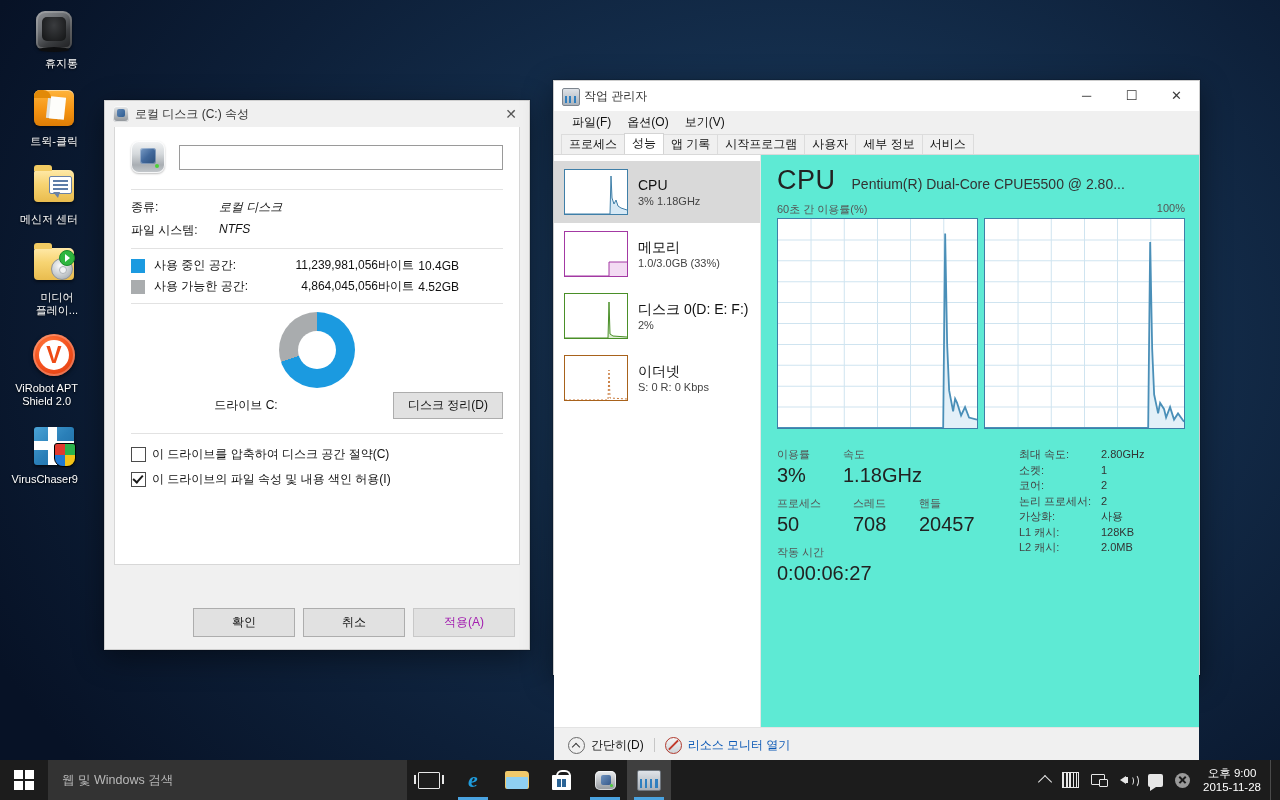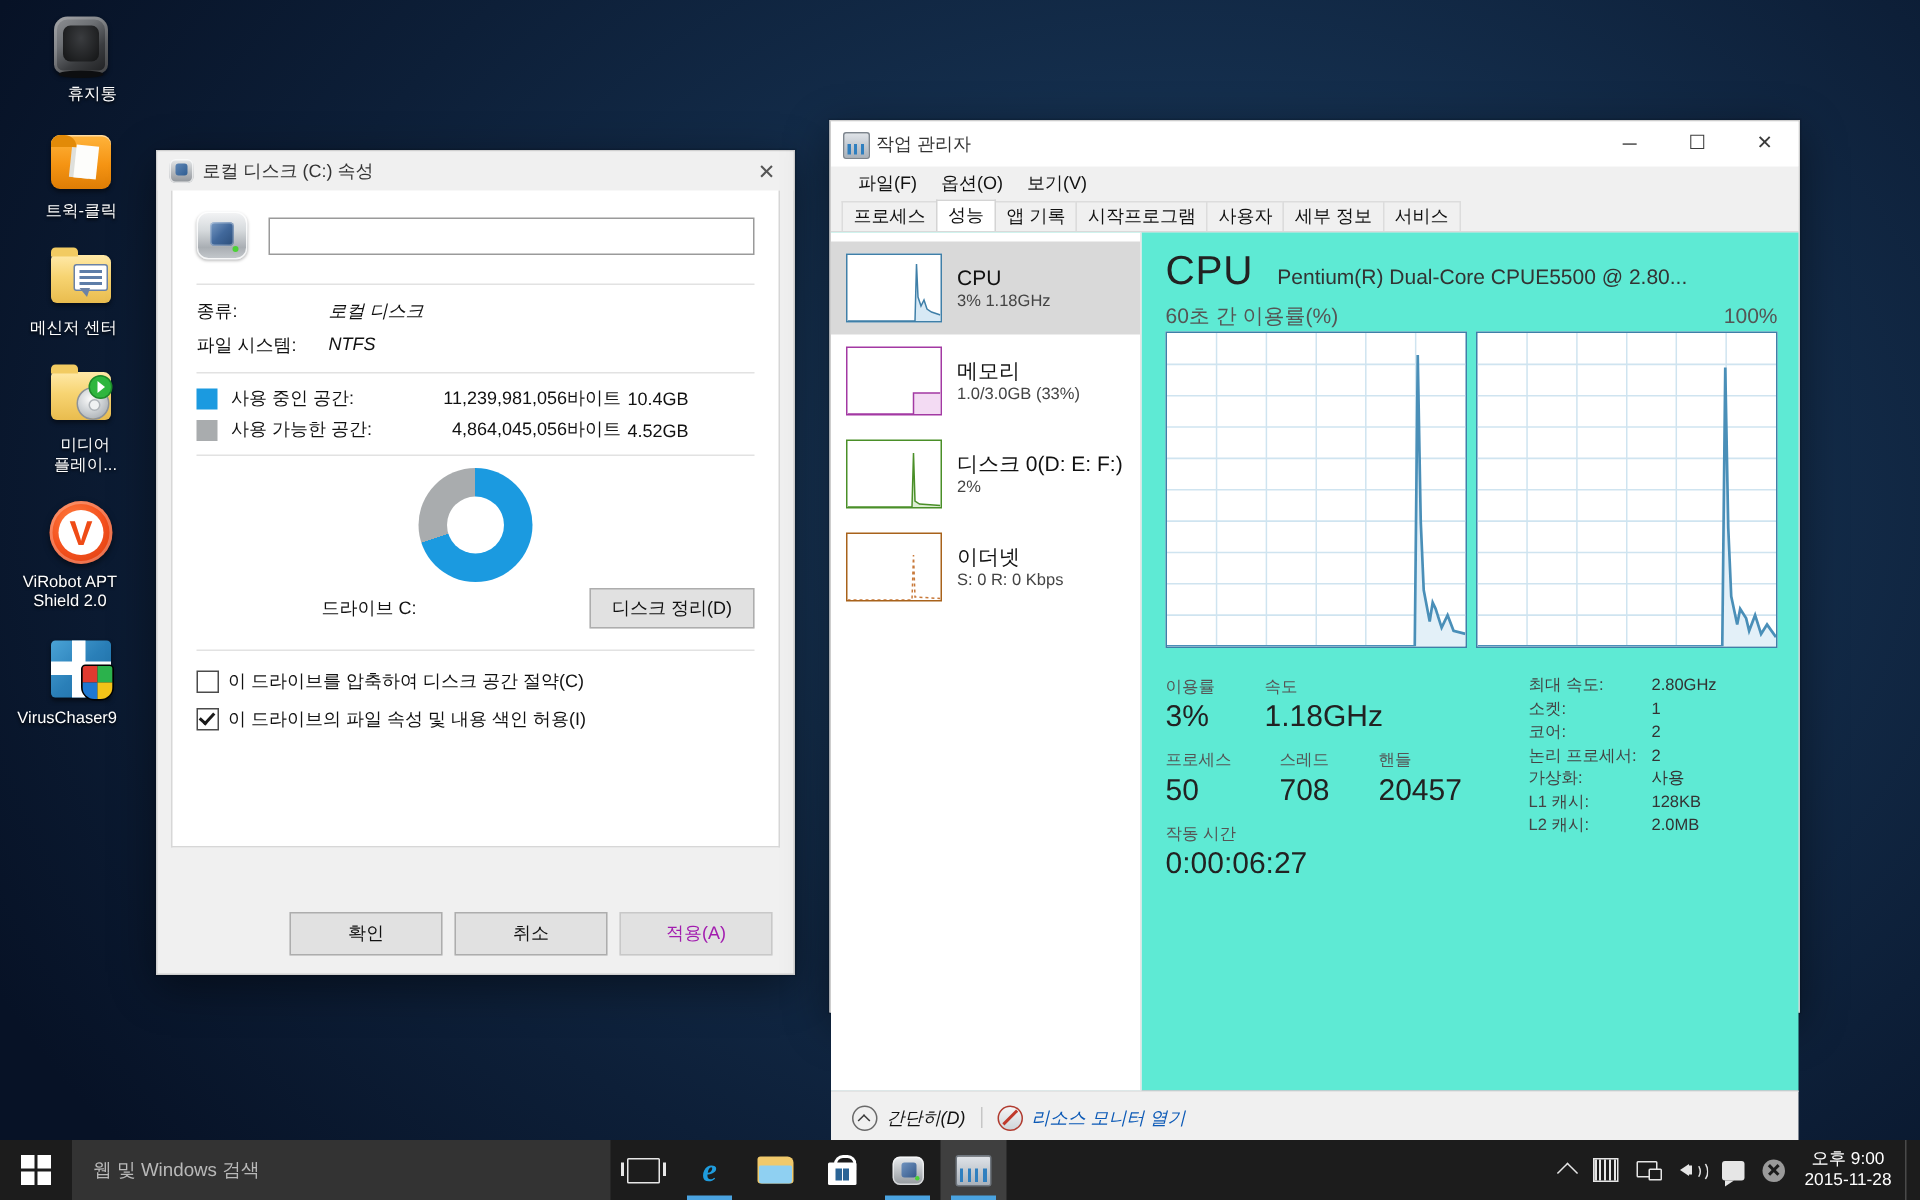--- a/index.html
+++ b/index.html
@@ -277,37 +277,37 @@
   .tm-thumb { width:62px; height:44px; flex:0 0 62px; background:#fff; border:1px solid #4a87b5; margin-right:10px; position:relative; overflow:hidden; }
   .tm-thumb svg { position:absolute; left:0; top:0; width:100%; height:100%; }
   .tm-meta { min-width:0; }
   .tm-name { font-size:14px; color:#111; line-height:17px; white-space:nowrap; }
   .tm-sub { font-size:11px; color:#444; line-height:14px; white-space:nowrap; }
 
   .tm-main { flex:1; padding: 10px 14px 0 16px; position:relative; }
   .cpu-head { display:flex; align-items:baseline; }
   .cpu-head .big { font-size:27px; color:#222; font-weight:300; letter-spacing:.5px; }
   .cpu-head .model { font-size:14px; color:#333; margin-left:16px; white-space:nowrap; overflow:hidden; }
-  .graph-labels { display:flex; justify-content:space-between; font-size:14px; color:#555; margin-top:6px; }
+  .graph-labels { display:flex; justify-content:space-between; font-size:11px; color:#555; margin-top:6px; }
   .graphs { display:flex; gap:6px; margin-top:1px; }
   .graph { flex:1; height:209px; border:1px solid #3f7fa8; background:#fff; position:relative; overflow:hidden; }
   .graph svg { position:absolute; left:0; top:0; width:100%; height:100%; }
 
   .stats { display:flex; margin-top: 18px; }
   .stats-left { width: 228px; flex:0 0 228px; }
   .sl-row { display:flex; }
   .sl-cell { }
   .sl-lab { font-size:11px; color:#555; }
   .sl-val { font-size:20px; color:#222; font-weight:300; line-height:26px; }
   .stats-right { flex:1; padding-left: 14px; }
   .sr-row { display:flex; font-size:11px; color:#333; line-height:15.5px; }
   .sr-k { width: 82px; flex:0 0 82px; color:#444; }
   .sr-v { flex:1; }
 
-  .tm-status { height: 34px; display:flex; align-items:center; padding-left: 14px; background:#f0f0f0; border-top:1px solid #e3e3e3;font-style:italic; }
+  .tm-status { height: 34px; display:flex; align-items:center; padding-left: 14px; background:#f0f0f0; border-top:1px solid #e3e3e3; }
   .fewer { display:flex; align-items:center; font-size:12px; color:#111; cursor:default; }
   .circ-arrow {
     width:15px;height:15px;border-radius:50%;border:1px solid #6a6a6a;margin-right:6px;
     position:relative; flex:0 0 15px;
   }
   .circ-arrow:after{
     content:""; position:absolute;left:4px;top:6px;width:5px;height:5px;
     border:solid #3a3a3a;border-width:1.5px 0 0 1.5px; transform: rotate(45deg);
   }
   .vbar { width:1px; height:14px; background:#c6c6c6; margin: 0 10px; }

